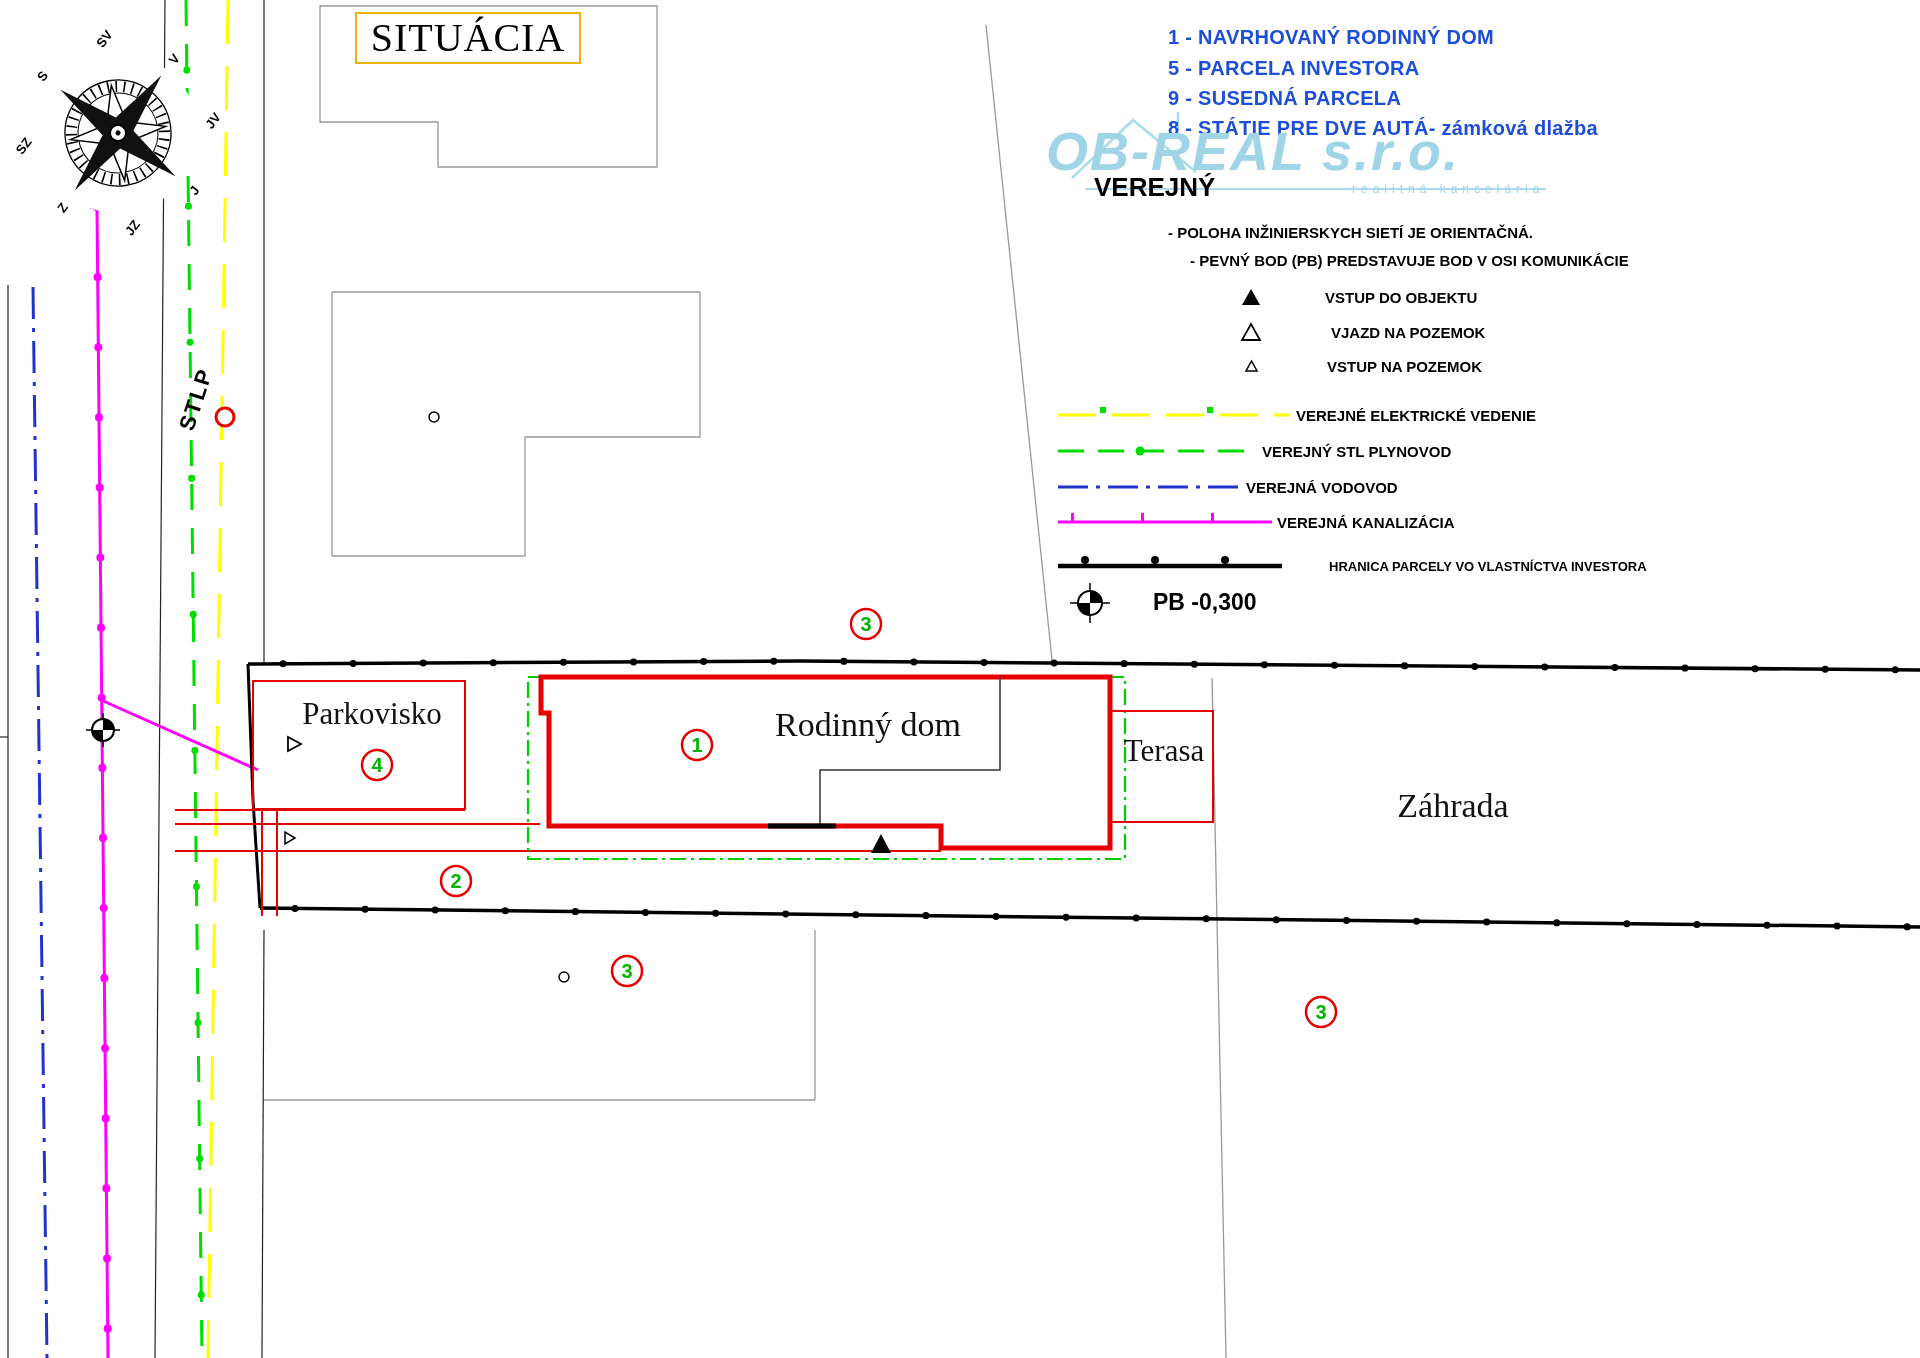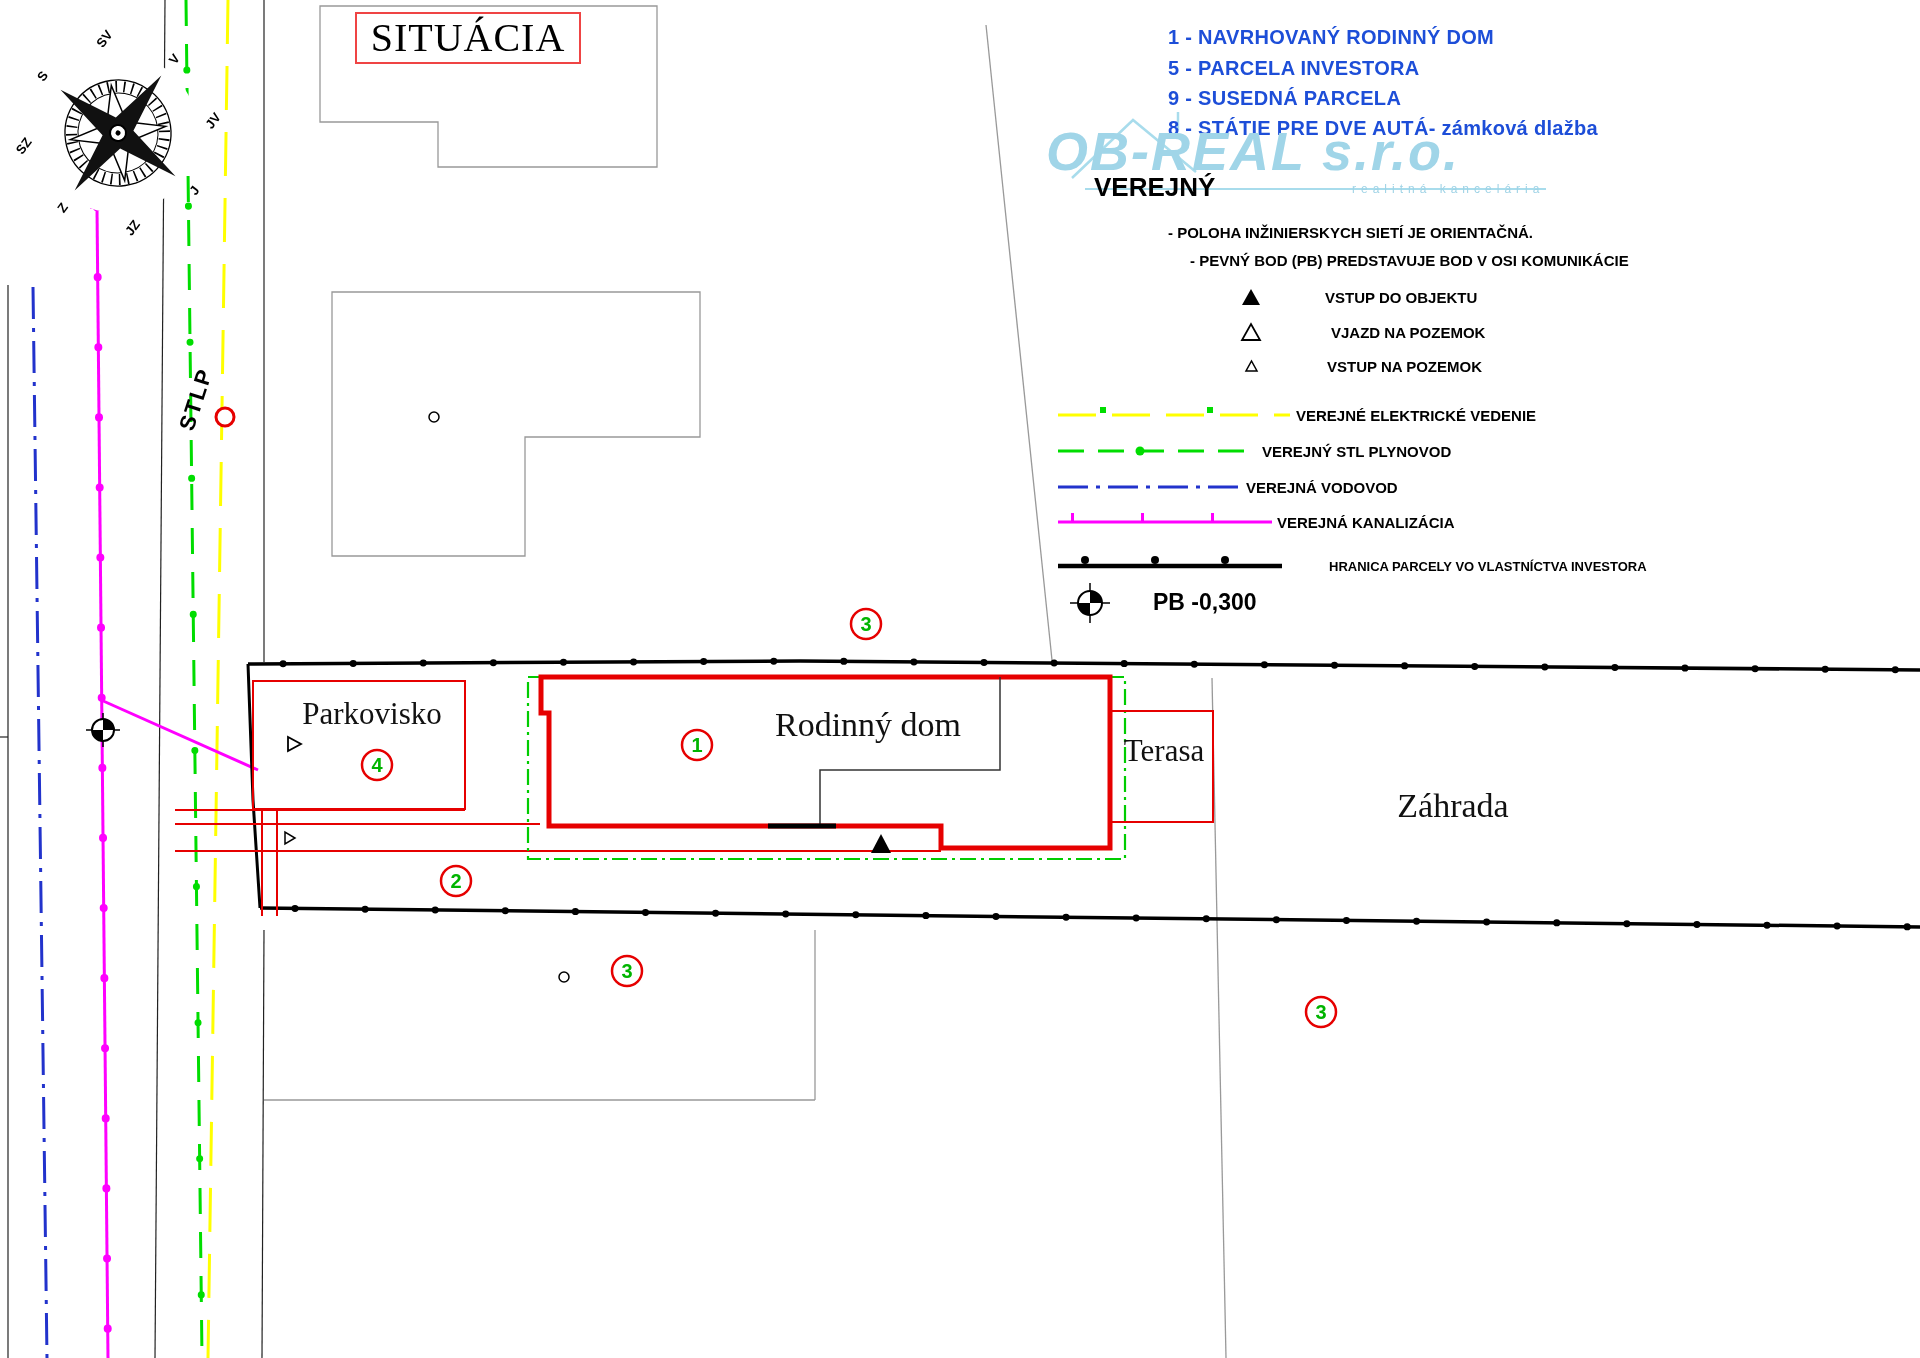--- a/index.html
+++ b/index.html
@@ -1,20 +1,20 @@
 <!DOCTYPE html>
 <html><head>
 <meta charset="utf-8">
 <style>
   html,body{margin:0;padding:0;background:#fff;}
   .stage{position:relative;width:1920px;height:1358px;background:#fff;overflow:hidden;
          font-family:"Liberation Sans",sans-serif;}
   svg{position:absolute;top:0;left:0;}
   .overlay{position:absolute;white-space:nowrap;}
-  .title-box{left:355px;top:12px;width:222px;height:48px;border:2px solid #ef4444;background:#fff;
+  .title-box{left:355px;top:12px;width:222px;height:48px;border:2px solid #eab308;background:#fff;
              text-align:center;line-height:48px;font:400 40px "Liberation Serif",serif;letter-spacing:1px;color:#000;}
   .green-item{left:1168px;font:700 20px "Liberation Sans",sans-serif;color:#1d4ed8;letter-spacing:.3px;}
   .logo-name{left:1037px;top:120px;font:italic 700 54px "Liberation Sans",sans-serif;color:#a0d5e8;letter-spacing:2px;margin-left:9px;}
   .logo-sub{left:1352px;top:182px;font:400 12px "Liberation Sans",sans-serif;color:#9fd3e6;letter-spacing:5px;}
   .poznamky{left:1094px;top:172px;font:700 26px "Liberation Sans",sans-serif;color:#000;}
   .note{font:700 15px "Liberation Sans",sans-serif;color:#000;margin-left:33px;}
   .lbl{font:700 15px "Liberation Sans",sans-serif;color:#000;}
   .lbl-sm{font:700 13px "Liberation Sans",sans-serif;color:#000;margin-left:44px;}
   .pb-label{left:1153px;top:589px;font:700 23px "Liberation Sans",sans-serif;color:#000;}
   .t-serif{font-family:"Liberation Serif",serif;fill:#111;}

